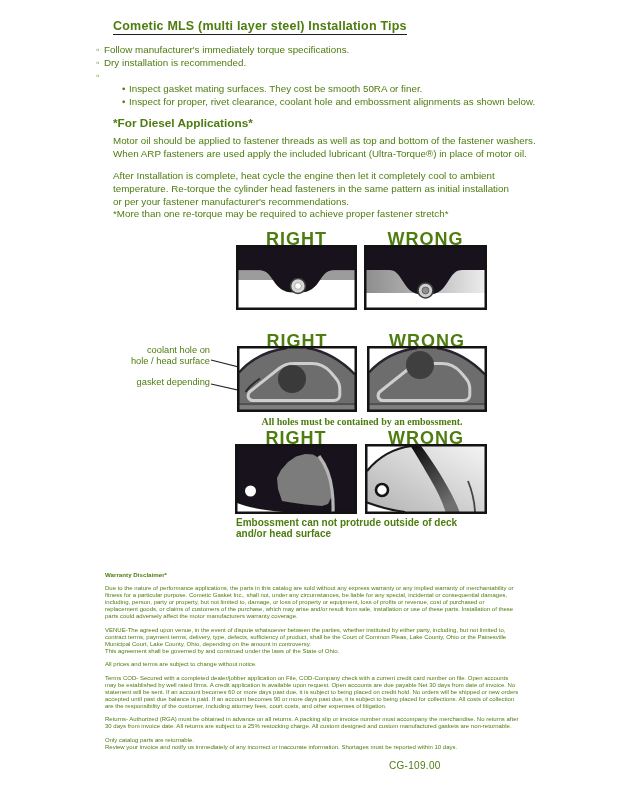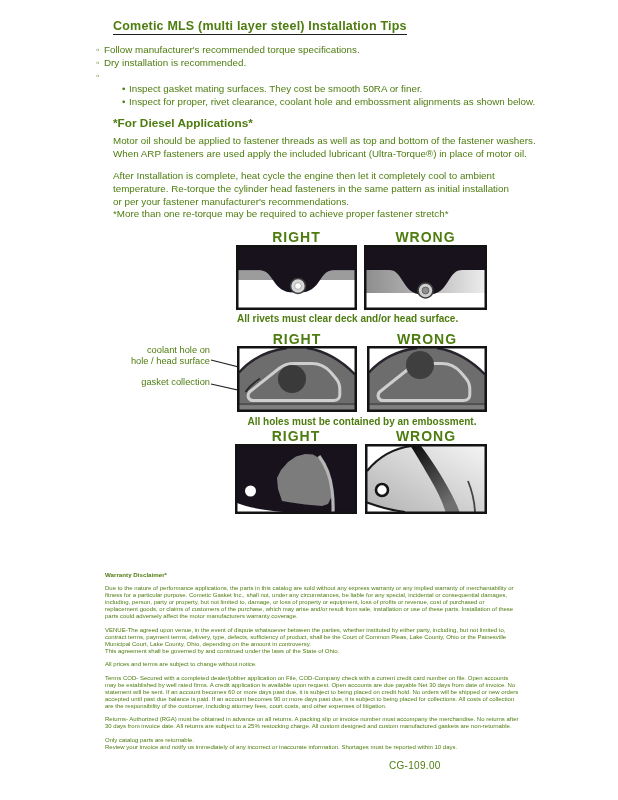--- a/index.html
+++ b/index.html
@@ -8,39 +8,39 @@
   .abs { position:absolute; }
   .title { font-weight:bold; font-size:12.5px; letter-spacing:0.2px;
            border-bottom:1.6px solid #1d1d1f; padding-bottom:1px; white-space:nowrap; }
   .body-text { font-size:9.8px; line-height:13px; white-space:pre-line; }
   .bullets { font-size:9.8px; line-height:13px; }
   .bullet-row { display:flex; }
   .bullet-row .glyph { flex:0 0 8px; }
   .bullet-row.sub { margin-left:26px; }
   .bullet-row.sub .glyph { flex:0 0 7px; }
   .diesel-heading { font-size:11.8px; font-weight:bold; white-space:nowrap; }
-  .dg-label { font-size:14px; font-weight:600; letter-spacing:1px; text-align:center; white-space:nowrap; }
+  .dg-label { font-size:18px; font-weight:600; letter-spacing:1px; text-align:center; white-space:nowrap; }
   .dg-caption { font-size:10px; font-weight:600; line-height:11px; white-space:pre-line; }
   .annot { font-size:9.3px; line-height:11px; text-align:right; white-space:pre-line; }
   .warranty { font-size:6px; line-height:7px; width:414px; }
   .warranty .w-head { font-weight:bold; font-size:6.2px; margin:0 0 7px 0; }
   .warranty p { margin:0 0 6.5px 0; white-space:pre-line; }
   .footer-code { font-size:10px; letter-spacing:0.3px; white-space:nowrap; }
 </style>
 </head>
 <body>
 
 <div class="page">
 
   <div class="abs title" style="left:113px;top:19px;">Cometic MLS (multi layer steel) Installation Tips</div>
 
   <div class="abs bullets" style="left:96px;top:43px;width:480px;">
     <div class="bullet-row">
       <span class="glyph">◦</span>
-      <span>Follow manufacturer's recommended torque specifications.</span>
+      <span>Follow manufacturer's immediately torque specifications.</span>
     </div>
     <div class="bullet-row">
       <span class="glyph">◦</span>
       <span>Dry installation is recommended.</span>
     </div>
     <div class="bullet-row">
       <span class="glyph">◦</span>
     </div>
     <div class="bullet-row sub">
       <span class="glyph">•</span>
@@ -81,28 +81,27 @@
       </linearGradient>
     </defs>
     <rect width="123" height="65" fill="#ffffff"></rect>
     <rect x="2" y="25" width="119" height="23" fill="url(#deckGrad)"></rect>
     <path d="M2 2 H121 V25 H98.5 C91 25 88.5 29.5 84 36.5 C79.5 43.5 75 49.5 64.5 49.5 H58.5 C48 49.5 43.5 43.5 39 36.5 C34.5 29.5 32 25 25 25 H2 Z" fill="#18121c"></path>
     <circle cx="61.5" cy="45.5" r="7.5" fill="#cfcfcf" stroke="#3e3e3e" stroke-width="1.6"></circle>
     <circle cx="61.5" cy="45.5" r="3.4" fill="#8e8e8e" stroke="#555555" stroke-width="0.8"></circle>
     <rect x="1.25" y="1.25" width="120.5" height="62.5" fill="none" stroke="#131313" stroke-width="2.5"></rect>
   </svg>
 
-  <div class="abs dg-caption" style="left:237px;top:313px;width:280px;">All rivets must clear deck and/or head surface.</div>
 
   <div class="abs dg-label" style="left:237px;top:331px;width:120px;">RIGHT</div>
   <div class="abs dg-label" style="left:367px;top:331px;width:120px;">WRONG</div>
 
   <div class="abs annot" style="left:100px;top:345px;width:110px;">coolant hole on
 hole / head surface</div>
-  <div class="abs annot" style="left:100px;top:377px;width:110px;">gasket collection</div>
+  <div class="abs annot" style="left:100px;top:377px;width:110px;">gasket depending</div>
 
   <svg class="abs" style="left:210px;top:352px;" width="92" height="46" viewBox="0 0 92 46">
     <line x1="1" y1="8" x2="84" y2="29" stroke="#222222" stroke-width="1.1"></line>
     <line x1="1" y1="32" x2="50" y2="43" stroke="#222222" stroke-width="1.1"></line>
   </svg>
 
   <svg class="abs" style="left:237px;top:346px;" width="120" height="66" viewBox="0 0 120 66">
     <rect width="120" height="66" fill="#ffffff"></rect>
     <rect x="2" y="2" width="116" height="62" fill="#6d6d6d"></rect>
     <path d="M2 2 L50 2 C31 4.5 14.5 12.5 2 26.5 Z" fill="#ffffff"></path>
@@ -124,21 +123,21 @@
     <path d="M50 2 C31 4.5 14.5 12.5 2 26.5" stroke="#29232d" stroke-width="2.4" fill="none"></path>
     <path d="M70 2 L118 2 L118 28.5 C102.5 12.5 88 5 70 2 Z" fill="#ffffff"></path>
     <path d="M70 2 C88 5 102.5 12.5 118 28.5" stroke="#29232d" stroke-width="2.4" fill="none"></path>
     <rect x="2" y="57" width="116" height="2.2" fill="#515151"></rect>
     <rect x="2" y="59.2" width="116" height="4.8" fill="#7e7e7e"></rect>
     <path d="M20 54.5 L16.5 54.5 C11.5 54.5 9.5 50 12.5 46 L42 22.5 C46.5 19 51.5 17.5 57 17.5 L75 17.5 C82 17.5 88.5 20.5 93.5 26 L99 32.5 C101.5 35.5 102.8 39 102.8 43 L102.8 49 C102.8 52.5 100 54.5 96.5 54.5 Z" stroke="#cecece" stroke-width="3" fill="none" stroke-linejoin="round"></path>
     <circle cx="53" cy="19" r="14" fill="#3f3f3f"></circle>
     <rect x="1.25" y="1.25" width="117.5" height="63.5" fill="none" stroke="#131313" stroke-width="2.5"></rect>
   </svg>
 
-  <div class="abs dg-caption" style="left:237px;top:416px;width:250px;text-align:center;">All holes must be contained by an embossment.</div>
+  <div class="abs dg-caption" style="left:237px;top:416px;width:250px;text-align:center;font-family:Liberation Serif, serif;">All holes must be contained by an embossment.</div>
 
   <div class="abs dg-label" style="left:235px;top:428px;width:122px;">RIGHT</div>
   <div class="abs dg-label" style="left:365px;top:428px;width:122px;">WRONG</div>
 
   <svg class="abs" style="left:235px;top:444px;" width="122" height="70" viewBox="0 0 122 70">
     <rect width="122" height="70" fill="#18121c"></rect>
     <path d="M2 59 C14 63.5 29 66.5 48 68 L2 68 Z" fill="#ffffff"></path>
     <polygon points="47,57 43,45 42,34 46,26 53,18 61,12.5 70,10 78,10.5 85,14.5 90,22 94,32 96,44 96,54 93,60 87,62 70,60.5 56,58.5" fill="#7c7c7c"></polygon>
     <path d="M84 12 C91.5 22 95.5 33 97 46 C98 54 98.3 61 98 68" stroke="#b6b6b6" stroke-width="3.2" fill="none"></path>
     <circle cx="15.5" cy="47" r="5.5" fill="#ffffff"></circle>
@@ -159,20 +158,22 @@
     <rect width="122" height="70" fill="#ffffff"></rect>
     <path d="M2 27 C15.5 10.5 30 4 47 2 L120 2 L120 68 L40 68 C26 66.5 13 62.5 2 58.5 Z" fill="url(#bandG)"></path>
     <path d="M47 2 C30 4 15.5 10.5 2 27" stroke="#191919" stroke-width="2.2" fill="none"></path>
     <path d="M2 58.5 C13 62.5 26 66.5 40 68" stroke="#191919" stroke-width="2.2" fill="none"></path>
     <path d="M56 2 C66.5 16 76.5 31.5 84 45.5 C89 54.5 92.5 62 94.5 68 L80.5 68 C77.5 57.5 72 46.5 65 34.5 C59.5 25 52.5 12.5 45.5 2 Z" fill="url(#cresG)"></path>
     <path d="M103 37 C107.5 48 109.5 58 110 68" stroke="#454545" stroke-width="1.8" fill="none"></path>
     <circle cx="17" cy="46" r="6" fill="#ffffff" stroke="#141414" stroke-width="2.6"></circle>
     <rect x="1.25" y="1.25" width="119.5" height="67.5" fill="none" stroke="#131313" stroke-width="2.5"></rect>
   </svg>
 
+  <div class="abs dg-caption" style="left:236px;top:517px;width:280px;">Embossment can not protrude outside of deck
+and/or head surface</div>
 
   <div class="abs warranty" style="left:105px;top:571px;">
     <p class="w-head">Warranty Disclaimer*</p>
     <p>Due to the nature of performance applications, the parts in this catalog are sold without any express warranty or any implied warranty of merchantability or fitness for a particular purpose.  Cometic Gasket Inc., shall not, under any circumstances, be liable for any special, incidental or consequential damages, including, person, party or property, but not limited to, damage, or loss of property or equipment, loss of profits or revenue, cost of purchased or replacement goods, or claims of customers of the purchase, which may arise and/or result from sale, installation or use of these parts.  Installation of these parts could adversely affect the motor manufacturers warranty coverage.</p>
     <p>VENUE-The agreed upon venue, in the event of dispute whatsoever between the parties, whether instituted by either party, including, but not limited to, contract terms, payment terms, delivery, type, defects, sufficiency of product, shall be the Court of Common Pleas, Lake County, Ohio or the Painesville Municipal Court, Lake County, Ohio, depending on the amount in controversy.
 This agreement shall be governed by and construed under the laws of the State of Ohio.</p>
     <p>All prices and terms are subject to change without notice.</p>
     <p>Terms COD- Secured with a completed dealer/jobber application on File, COD-Company check with a current credit card number on file.  Open accounts may be established by well rated firms.  A credit application is available upon request.  Open accounts are due payable Net 30 days from date of invoice.  No statement will be sent.  If an account becomes 60 or more days past due, it is subject to being placed on credit hold.  No orders will be shipped or new orders accepted until past due balance is paid.  If an account becomes 90 or more days past due, it is subject to being placed for collections.  All costs of collection are the responsibility of the customer, including attorney fees, court costs, and other expenses of litigation.</p>
     <p>Returns- Authorized (RGA) must be obtained in advance on all returns.  A packing slip or invoice number must accompany the merchandise.  No returns after 30 days from invoice date.  All returns are subject to a 25% restocking charge.  All custom designed and custom manufactured gaskets are non-returnable.</p>
     <p>Only catalog parts are returnable.

